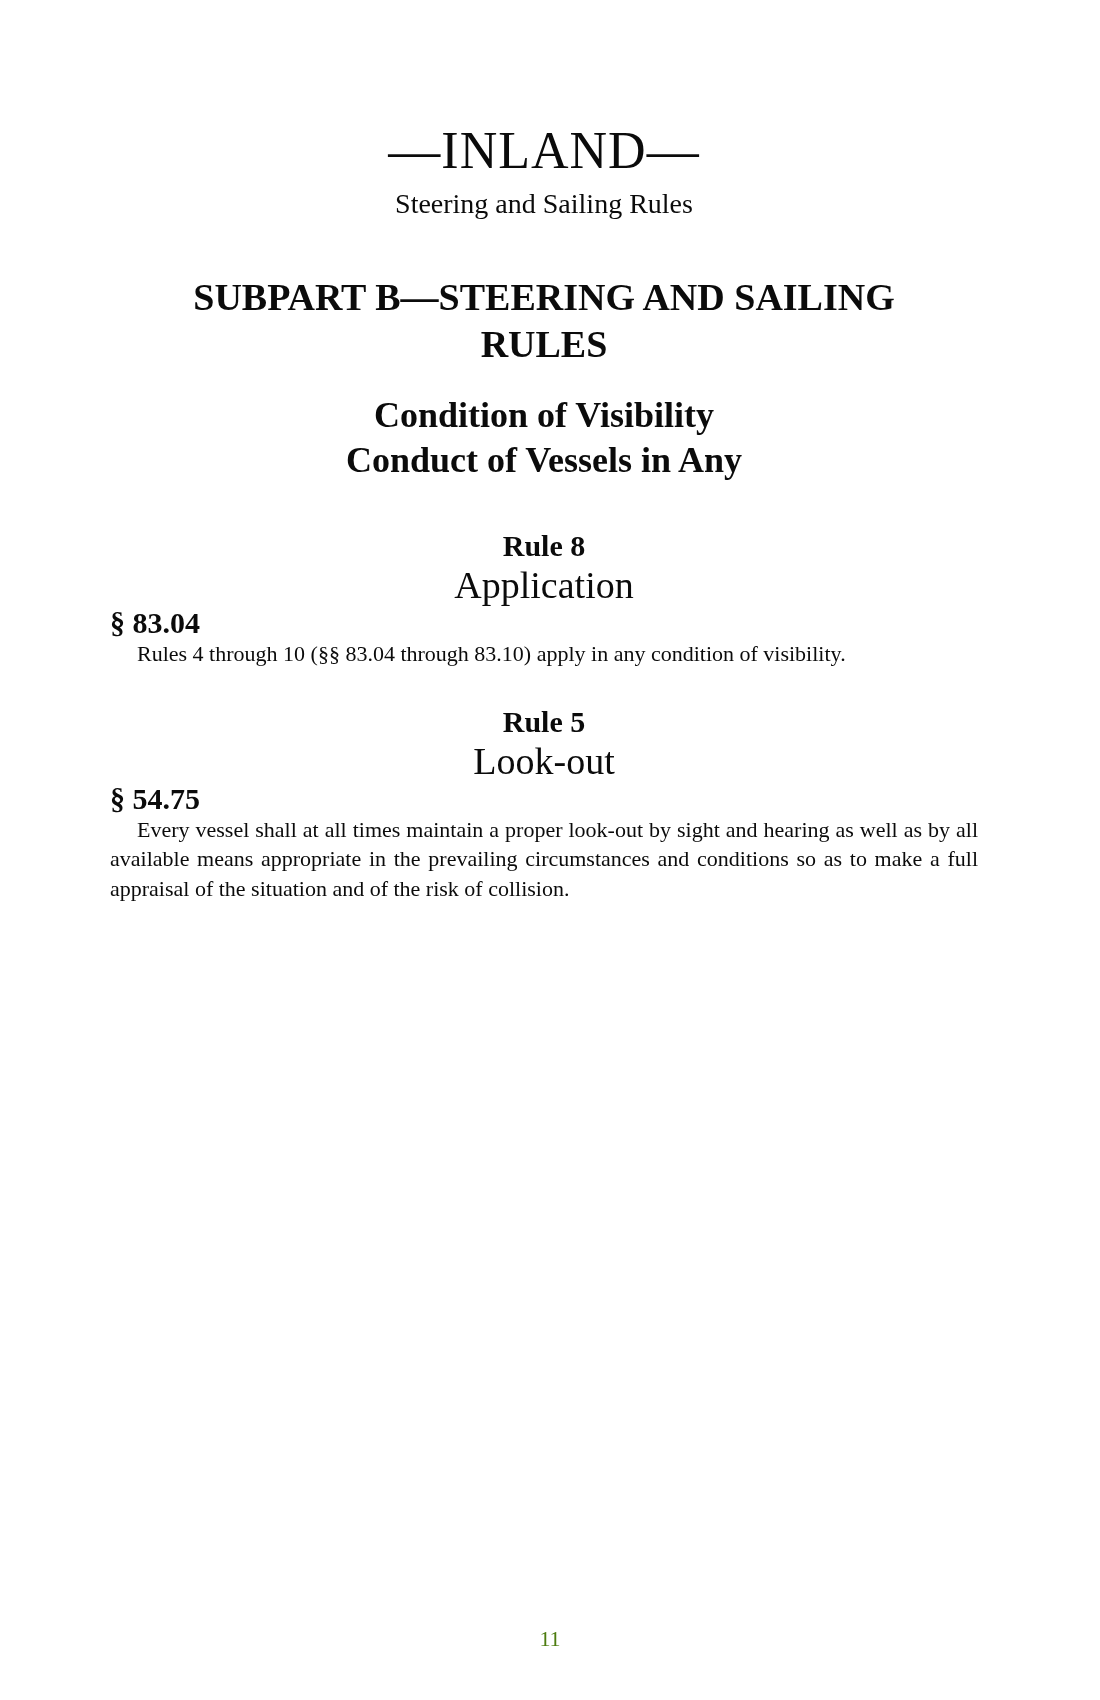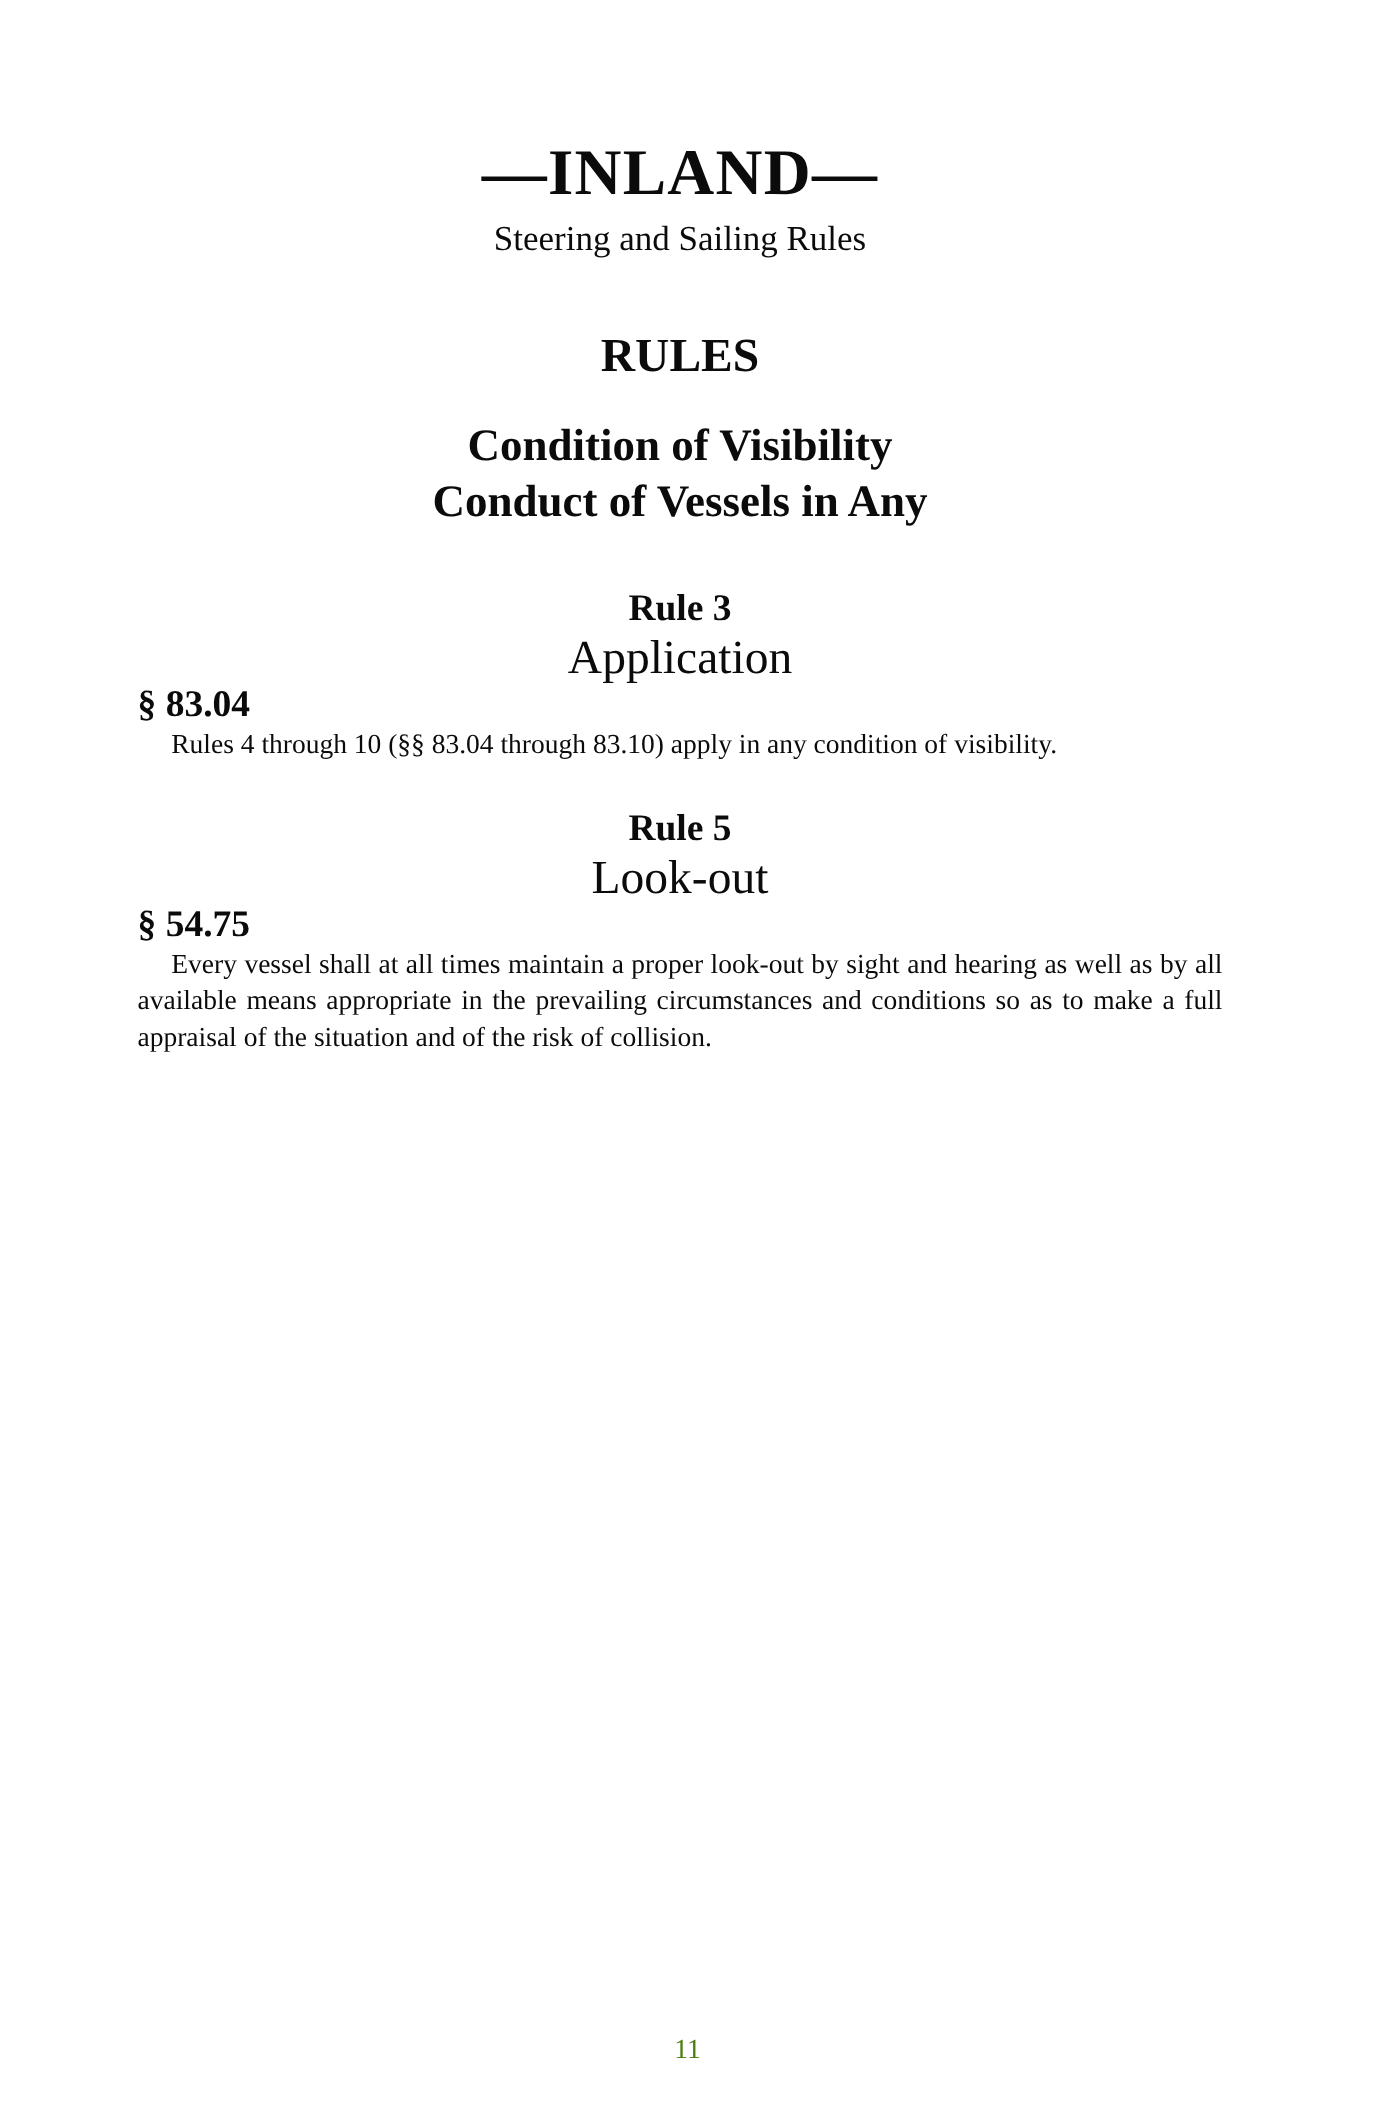--- a/index.html
+++ b/index.html
@@ -17,23 +17,24 @@
     width: 1100px;
     height: 1700px;
     box-sizing: border-box;
     padding: 113px 122px 0 110px;
   }
   .centered { text-align: center; }
 
   .doc-title {
     font-size: 52px;
     line-height: 52px;
-    font-weight: bold;
+    font-weight: normal;
     letter-spacing: 1px;
     white-space: nowrap;
+    margin-top: 12px;
   }
   .doc-subtitle {
     font-size: 28px;
     line-height: 40px;
     margin-top: 7px;
     font-weight: normal;
   }
   .subpart-heading {
     margin: 50px 0 0 0;
     font-size: 38px;
@@ -96,30 +97,31 @@
 <body>
 
 <div class="page">
 
   <header class="centered">
     <div class="doc-title">—INLAND—</div>
     <div class="doc-subtitle">Steering and Sailing Rules</div>
   </header>
 
   <h1 class="subpart-heading centered">
+    <span class="heading-line">SUBPART B—STEERING AND SAILING</span>
     <span class="heading-line">RULES</span>
   </h1>
 
   <h2 class="chapter-heading centered">
     <span class="heading-line">Condition of Visibility</span>
     <span class="heading-line">Conduct of Vessels in Any</span>
   </h2>
 
   <section class="rule-block first">
-    <div class="rule-title">Rule 3</div>
+    <div class="rule-title">Rule 8</div>
     <div class="rule-name">Application</div>
     <div class="section-number">§ 83.04</div>
     <p class="rule-text">Rules 4 through 10 (§§ 83.04 through 83.10) apply in any condition of visibility.</p>
   </section>
 
   <section class="rule-block second">
     <div class="rule-title">Rule 5</div>
     <div class="rule-name">Look-out</div>
     <div class="section-number">§ 54.75</div>
     <p class="rule-text justified">Every vessel shall at all times maintain a proper look-out by sight and hearing as well as by all available means appropriate in the prevailing circumstances and conditions so as to make a full appraisal of the situation and of the risk of collision.</p>

